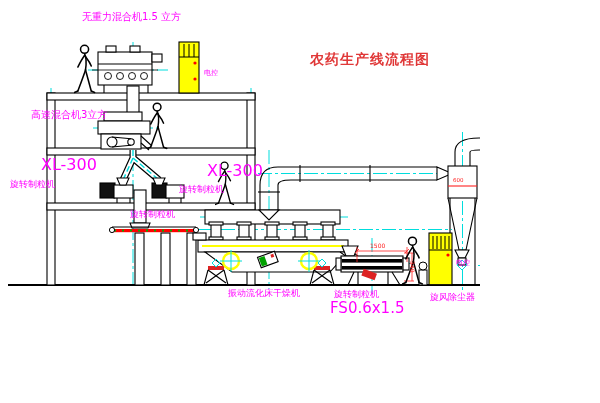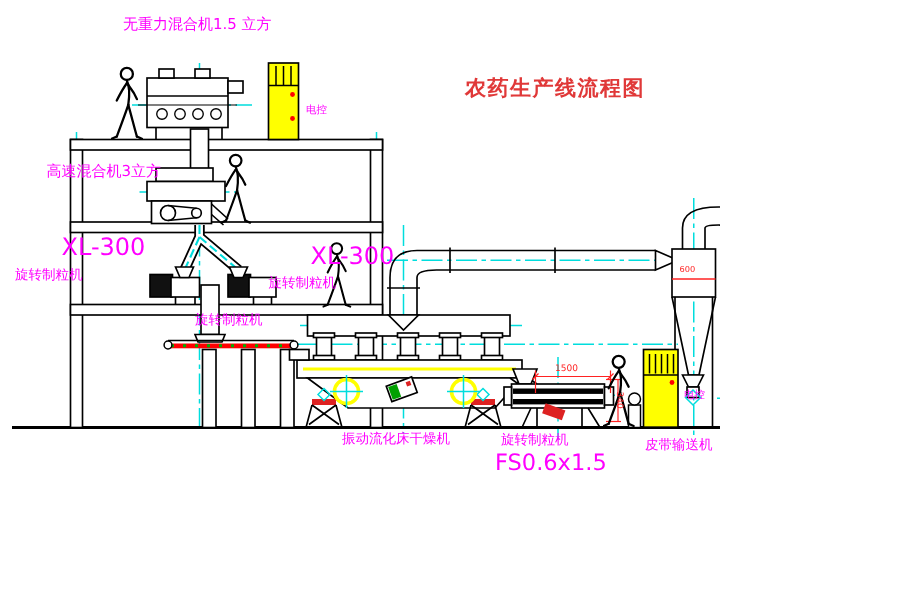--- a/index.html
+++ b/index.html
@@ -296,21 +296,21 @@
   <div class="lbl tiny-cn" style="left:82px;top:12px;">无重力混合机1.5 立方</div>
   <div class="lbl tiny-cn" style="left:31px;top:110px;">高速混合机3立方</div>
   <div class="lbl model-lg" style="left:10px;top:157px;">XL-300</div>
   <div class="lbl small-cn" style="left:10px;top:180px;">旋转制粒机</div>
   <div class="lbl model-lg" style="left:176px;top:163px;">XL-300</div>
   <div class="lbl small-cn" style="left:179px;top:185px;">旋转制粒机</div>
   <div class="lbl small-cn" style="left:130px;top:210px;">旋转制粒机</div>
   <div class="lbl small-cn" style="left:228px;top:289px;">振动流化床干燥机</div>
   <div class="lbl small-cn" style="left:334px;top:290px;">旋转制粒机</div>
   <div class="lbl model-md" style="left:330px;top:301px;">FS0.6x1.5</div>
-  <div class="lbl small-cn" style="left:430px;top:293px;">皮带输送机</div>
+  <div class="lbl small-cn" style="left:430px;top:293px;">旋风除尘器</div>
   <div class="lbl small-cn" style="left:500px;top:296px;text-align:right;">引风机</div>
   <div class="lbl cab-txt" style="left:182px;top:70px;">电控</div>
   <div class="lbl cab-txt" style="left:434px;top:260px;">电控</div>
 
   <div class="lbl red title-cn" style="left:284px;top:52px;">农药生产线流程图</div>
 
   <div class="lbl dim" style="left:370px;top:243px;">1500</div>
   <div class="lbl dim dim-rot" style="left:415px;top:261px;">340</div>
   <div class="lbl dim" style="left:453px;top:178px;font-size:5.5px;">600</div>
 </div>

